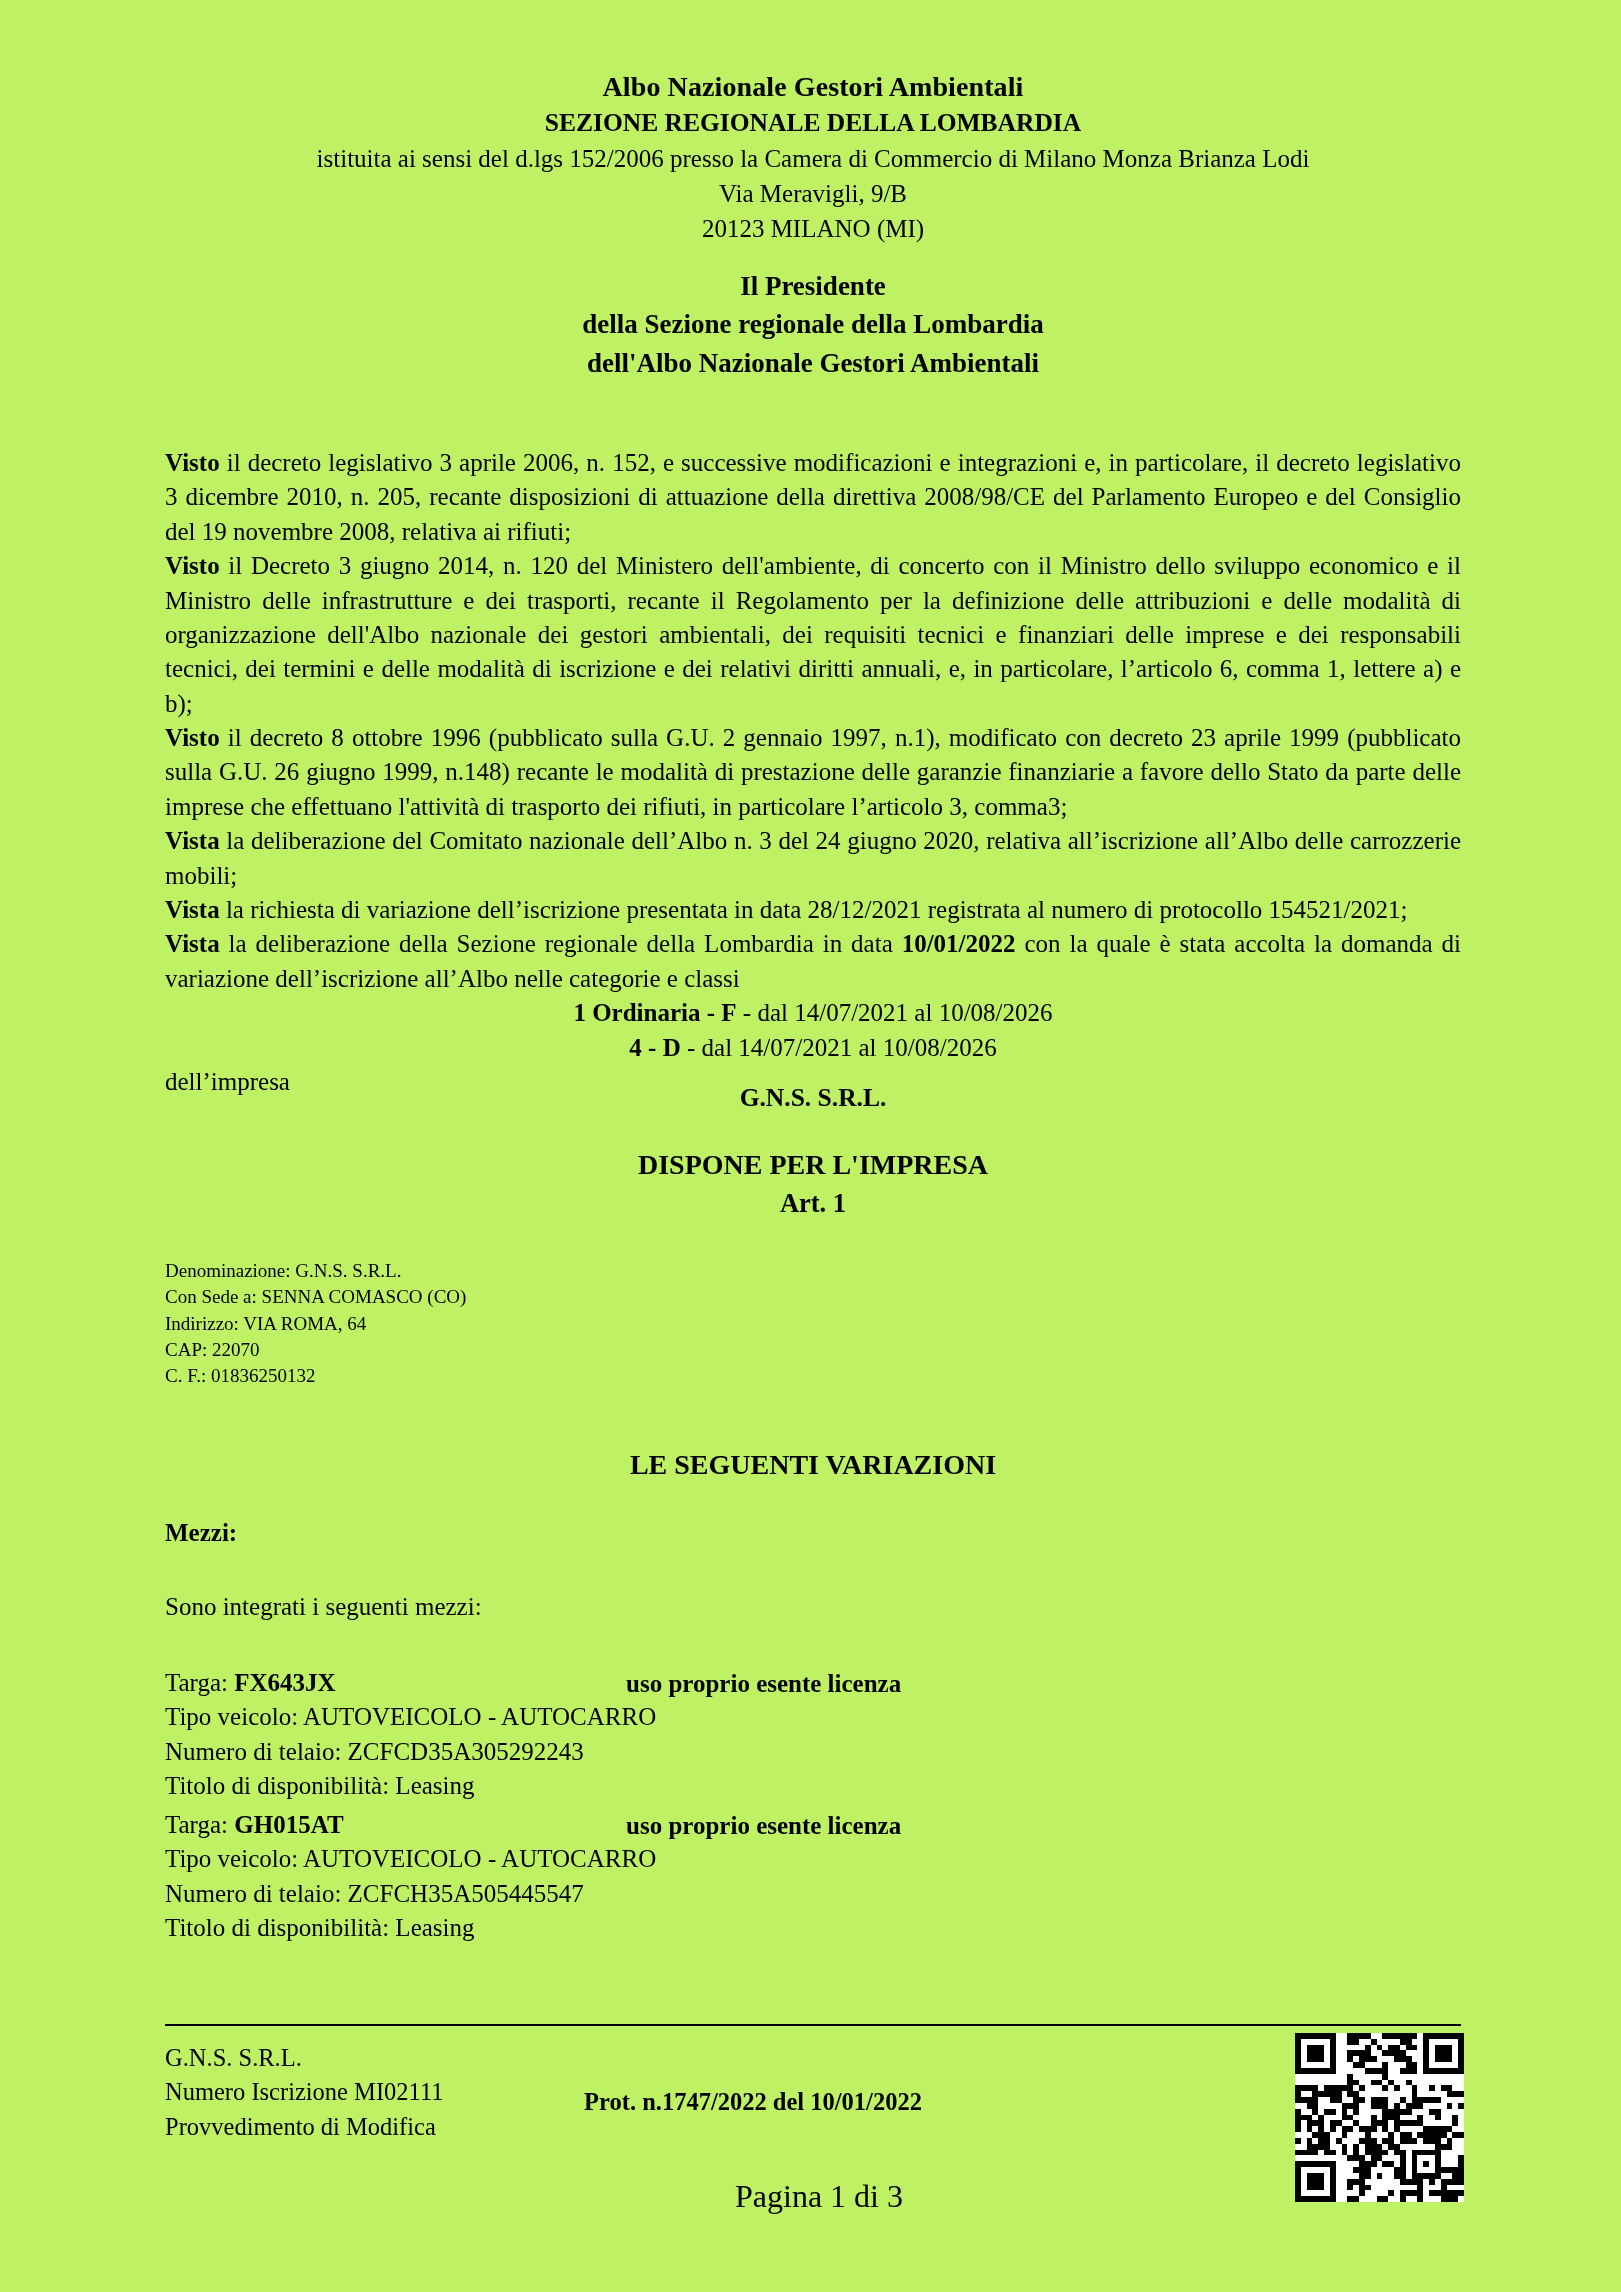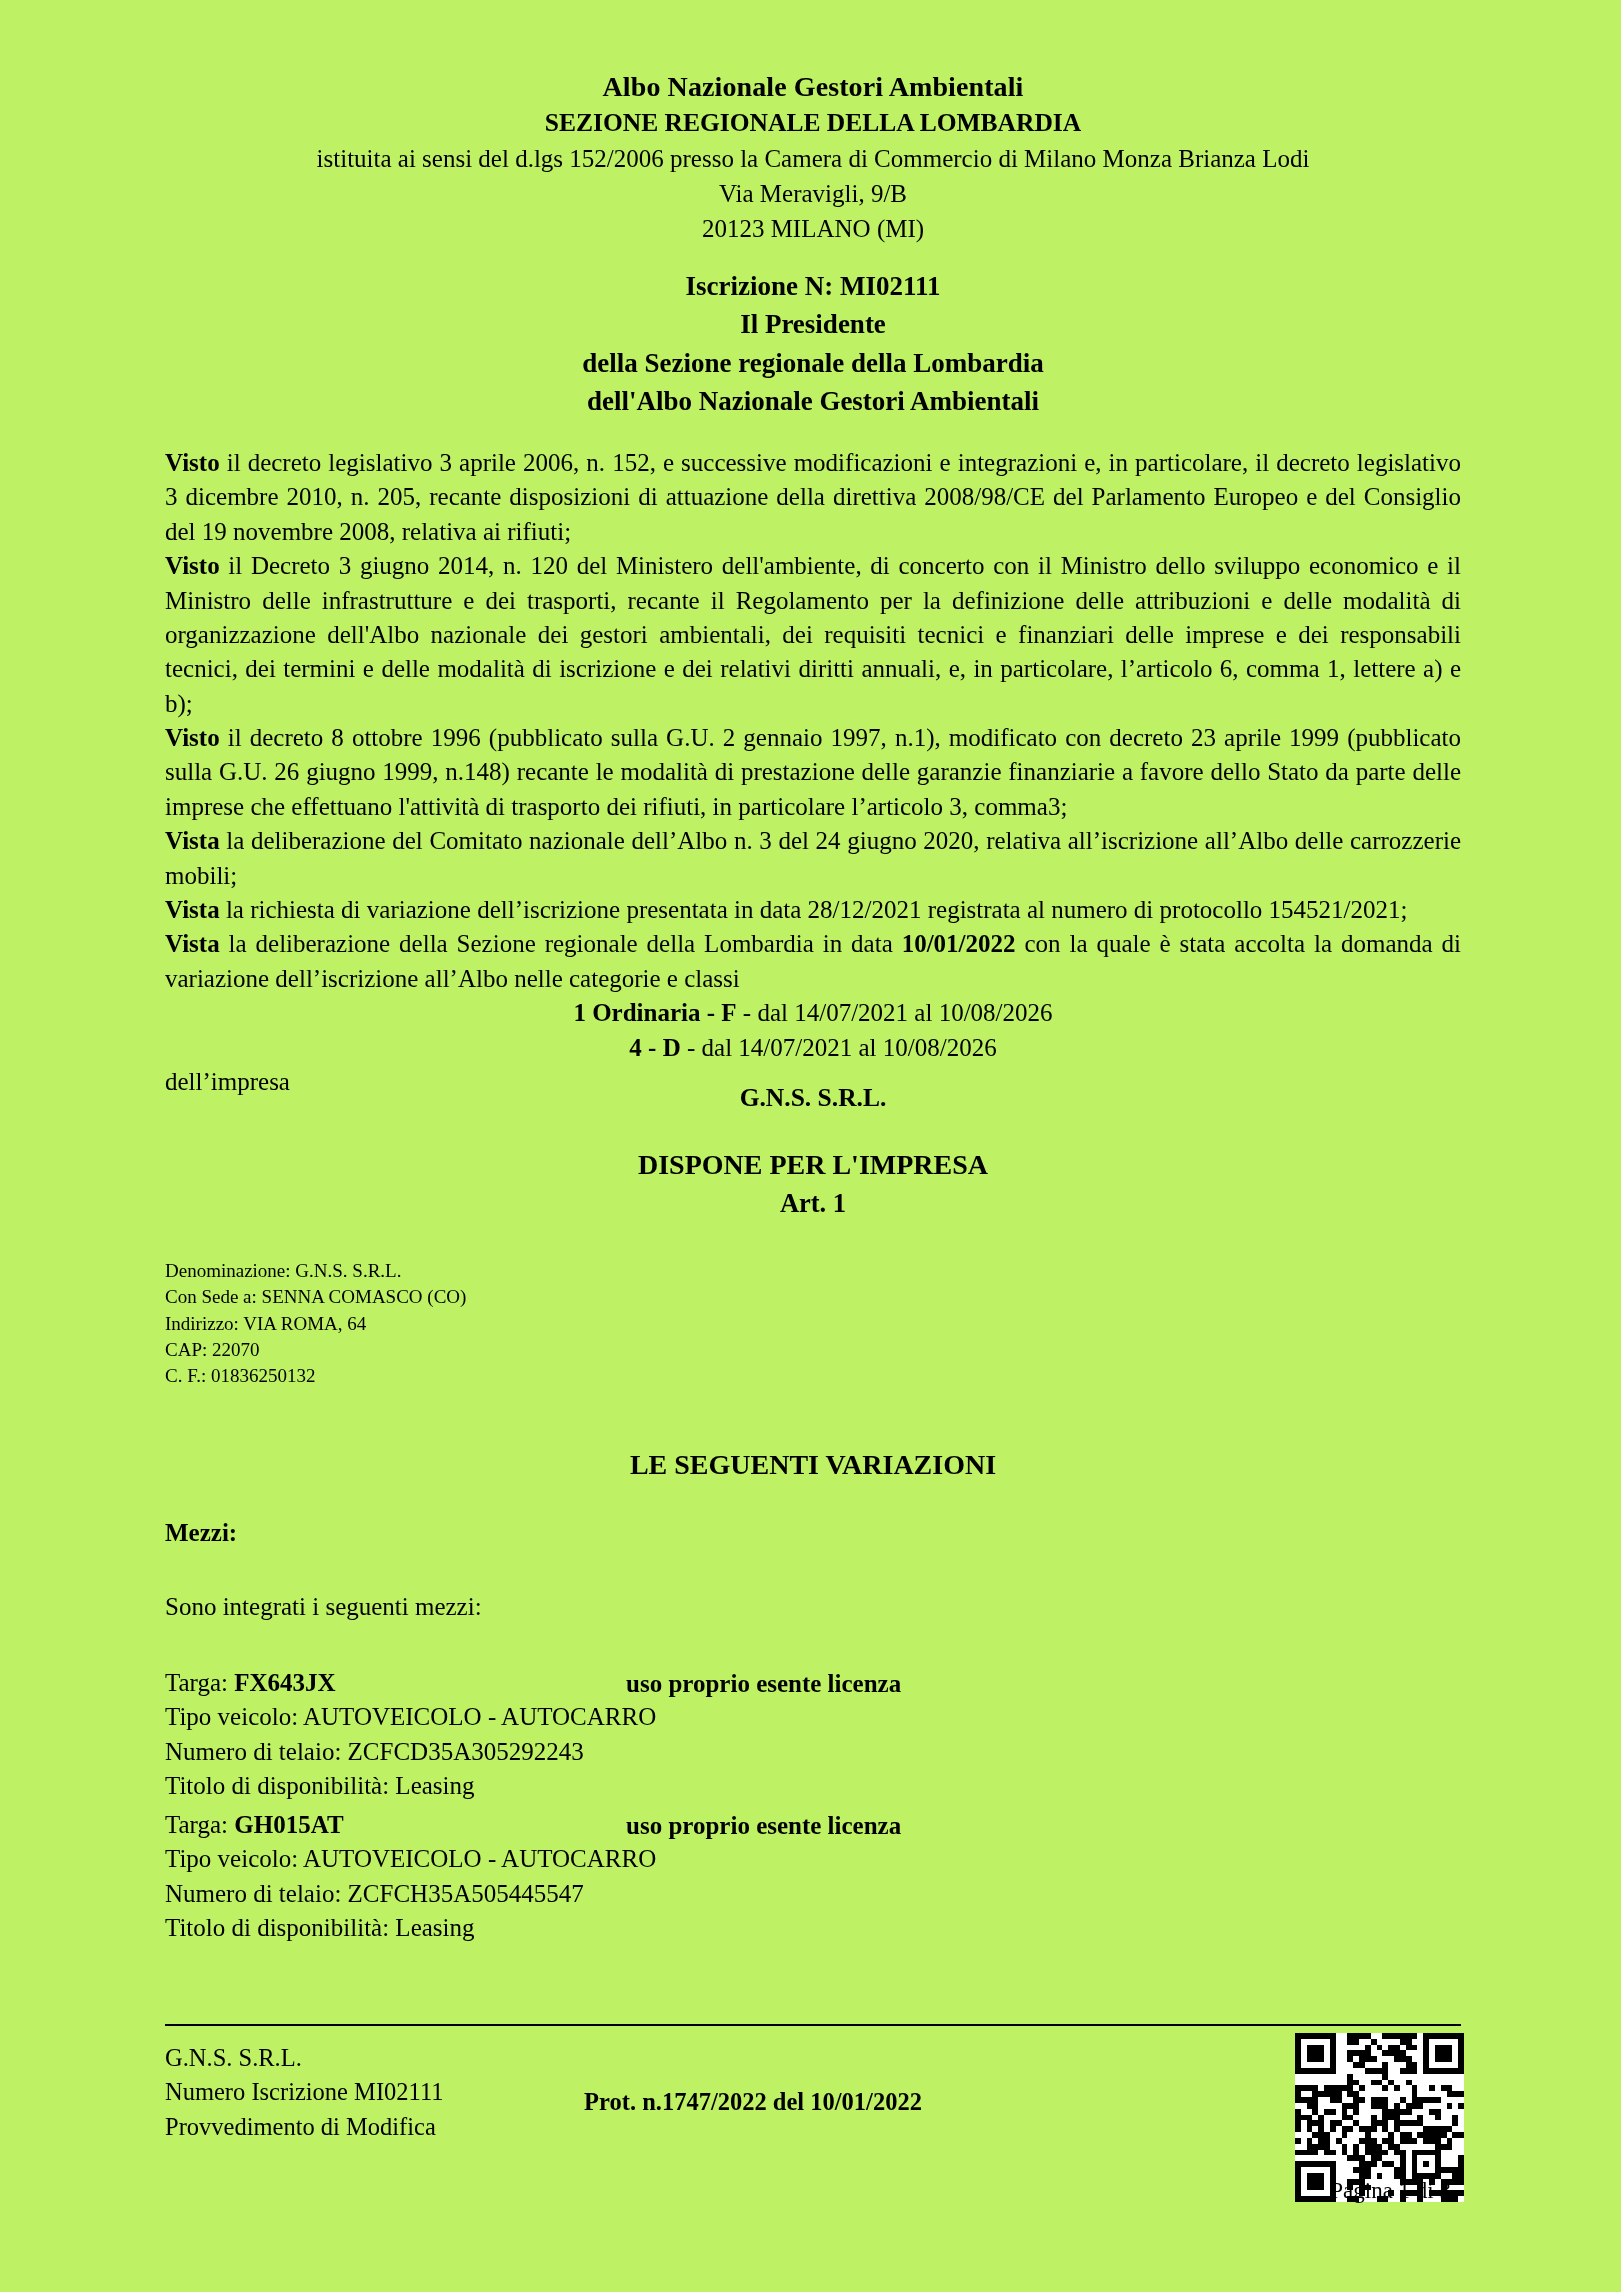--- a/index.html
+++ b/index.html
@@ -190,25 +190,25 @@
     position: absolute;
     left: 165px;
     top: 2088px;
     width: 1176px;
     text-align: center;
     font-size: 24.5px;
     font-weight: bold;
   }
   .footer-page {
     position: absolute;
-    left: 155px;
+    left: 171px;
     top: 2178px;
     width: 1296px;
-    text-align: right;
-    font-size: 23px;
+    text-align: center;
+    font-size: 32px;
   }
 
   
   .qr-wrap {
     position: absolute;
     left: 1295px;
     top: 2033px;
     width: 169px;
     height: 169px;
   }
@@ -221,21 +221,20 @@
 
   <div class="header">
     <div class="h-title">Albo Nazionale Gestori Ambientali</div>
     <div class="h-sub">SEZIONE REGIONALE DELLA LOMBARDIA</div>
     <div class="h-line">istituita ai sensi del d.lgs 152/2006 presso la Camera di Commercio di Milano Monza Brianza Lodi</div>
     <div class="h-line">Via Meravigli, 9/B</div>
     <div class="h-line">20123 MILANO (MI)</div>
   </div>
 
   <div class="isc-block">
-    <div>Iscrizione N: MI02111</div>
     <div>Il Presidente</div>
     <div>della Sezione regionale della Lombardia</div>
     <div>dell'Albo Nazionale Gestori Ambientali</div>
   </div>
 
   <div class="body-text">
 
     <p><b>Visto</b><span> il decreto legislativo 3 aprile 2006, n. 152, e successive modificazioni e integrazioni e, in particolare, il decreto legislativo 3 dicembre 2010, n. 205, recante disposizioni di attuazione della direttiva 2008/98/CE del Parlamento Europeo e del Consiglio del 19 novembre 2008, relativa ai rifiuti;</span></p>
 
     <p><b>Visto</b><span> il Decreto 3 giugno 2014, n. 120 del Ministero dell'ambiente, di concerto con il Ministro dello sviluppo economico e il Ministro delle infrastrutture e dei trasporti, recante il Regolamento per la definizione delle attribuzioni e delle modalità di organizzazione dell'Albo nazionale dei gestori ambientali, dei requisiti tecnici e finanziari delle imprese e dei responsabili tecnici, dei termini e delle modalità di iscrizione e dei relativi diritti annuali, e, in particolare, l’articolo 6,  comma 1, lettere a) e b);</span></p>

